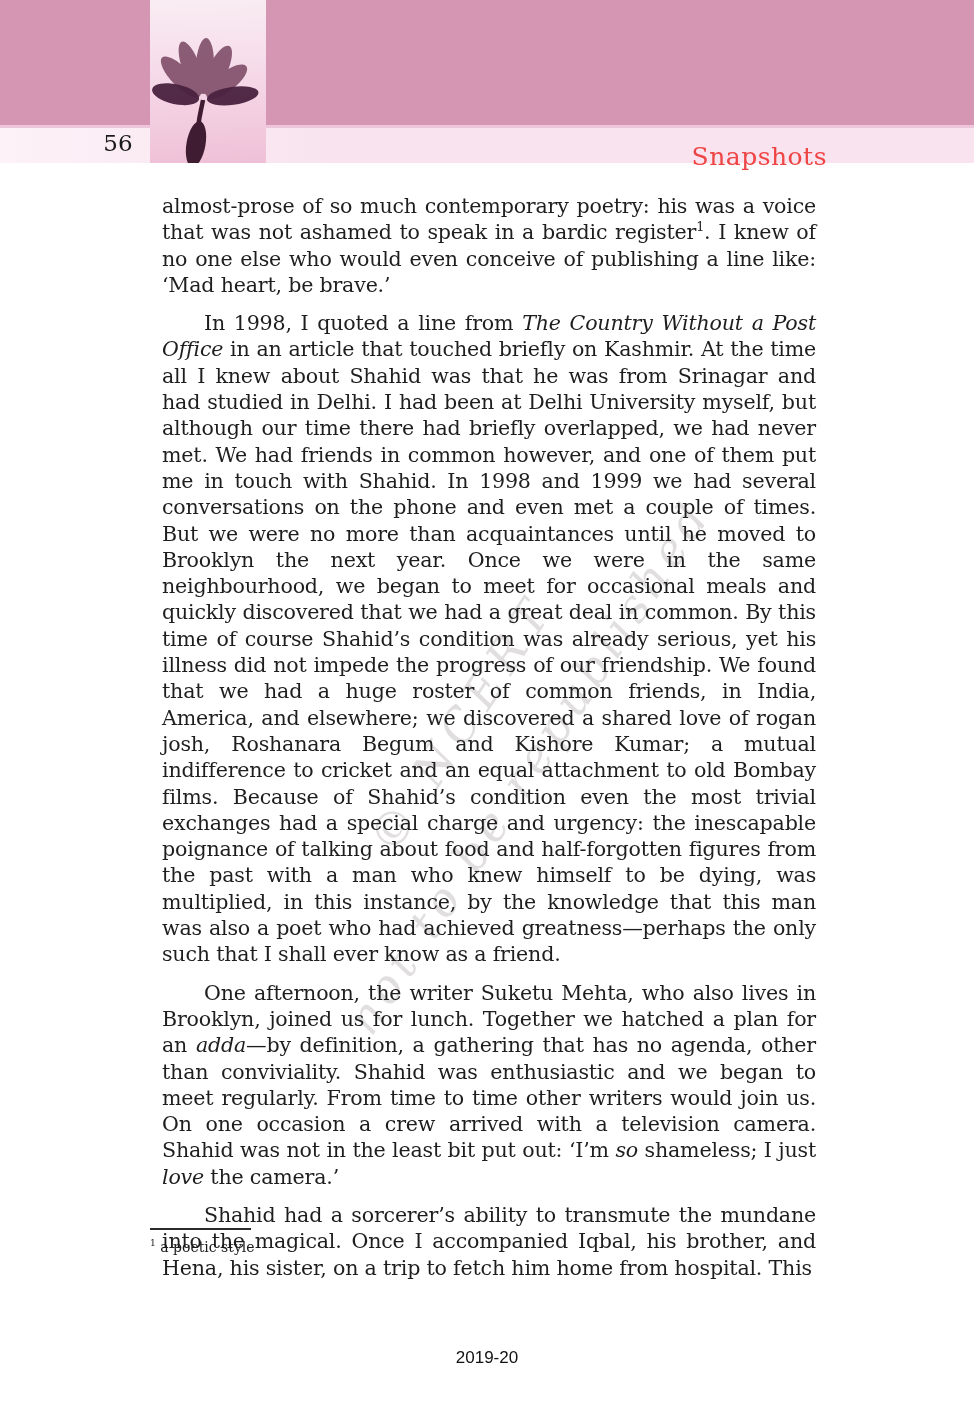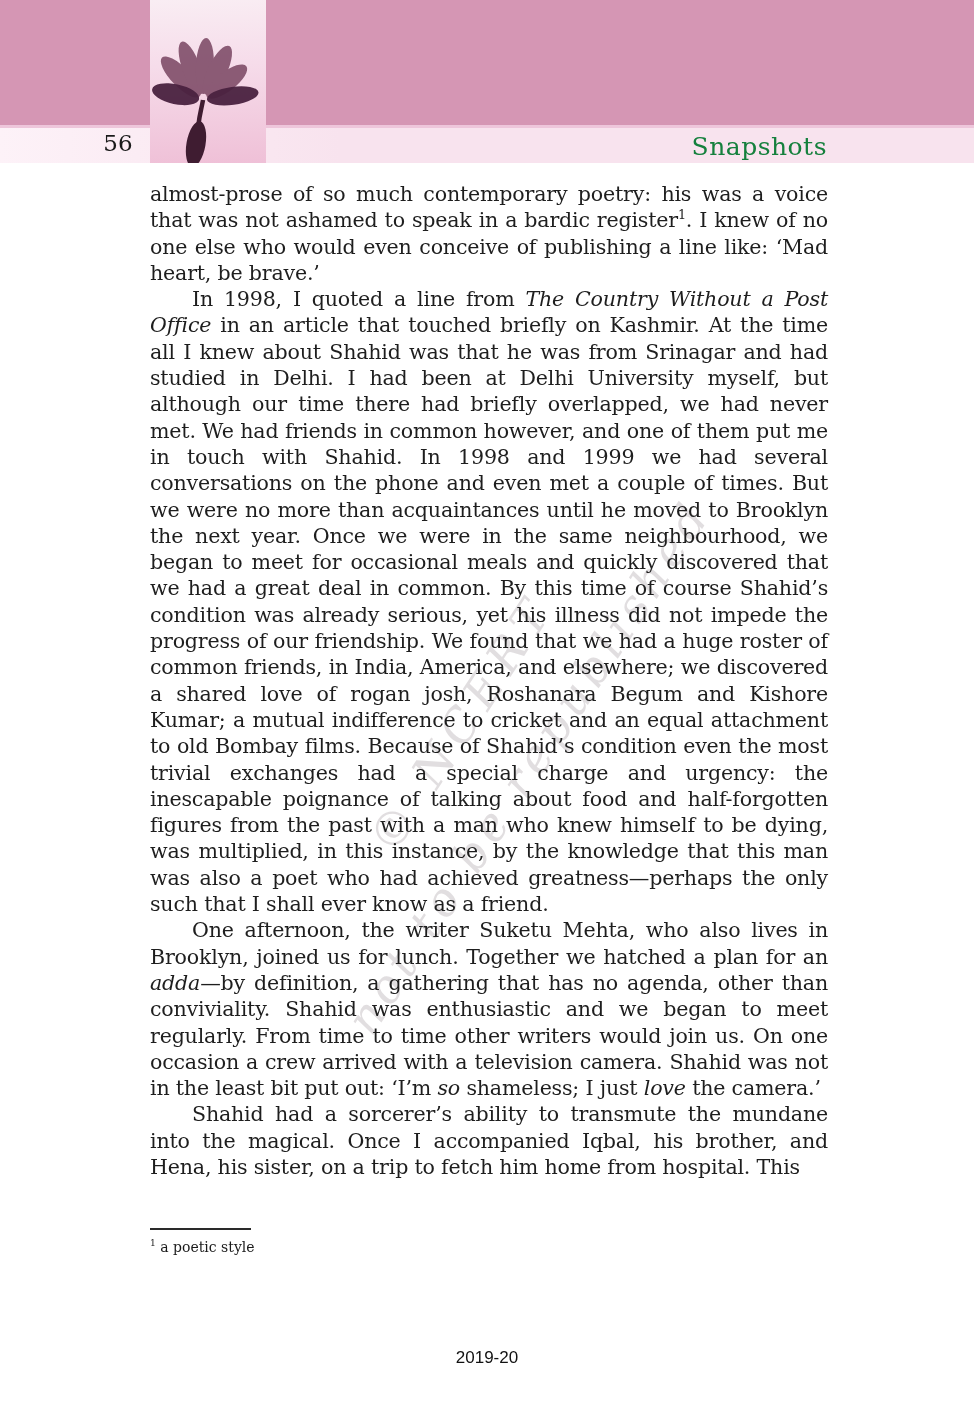--- a/index.html
+++ b/index.html
@@ -32,34 +32,34 @@
     background:linear-gradient(90deg,#fdf2f8 0%,var(--band_light) 35%,var(--band_light) 100%);
     border-top:3px solid var(--band_light_edge);
     box-sizing:border-box;
   }
   .page-number{
     position:absolute;left:92px;top:125px;width:52px;height:38px;
     line-height:36px;text-align:center;
     font-size:23px;color:#1a1a1a;
   }
   .book-title{
-    position:absolute;right:147px;top:129px;height:38px;
-    line-height:36px;font-size:25px;letter-spacing:0.5px;color:#15803d;
+    position:absolute;right:147px;top:139px;height:38px;
+    line-height:36px;font-size:25px;letter-spacing:0.5px;color:#ef4444;
   }
   .flower-strip{
     position:absolute;left:150px;top:0;width:116px;height:163px;
     background:linear-gradient(178deg,var(--strip_top) 0%,#f6dcea 40%,var(--strip_bottom) 100%);
   }
   .flower-strip svg{display:block;}
   .body-text{
     position:absolute;left:150px;top:181px;width:678px;
     font-size:20.6px;line-height:26.3px;text-align:justify;
     letter-spacing:-0.2px;
   }
-  .body-text p{margin:0;padding:0;}
+  .body-text p{margin:12px;padding:0;}
   .body-text p.indent{text-indent:42px;}
   .body-text sup{font-size:0.62em;line-height:0;}
   .watermark{
     position:absolute;left:215px;top:555px;width:560px;height:380px;
     display:flex;flex-direction:column;align-items:center;justify-content:center;
     transform:rotate(-57deg);
     transform-origin:center center;
     color:var(--watermark);
     opacity:0.42;
     font-style:italic;

